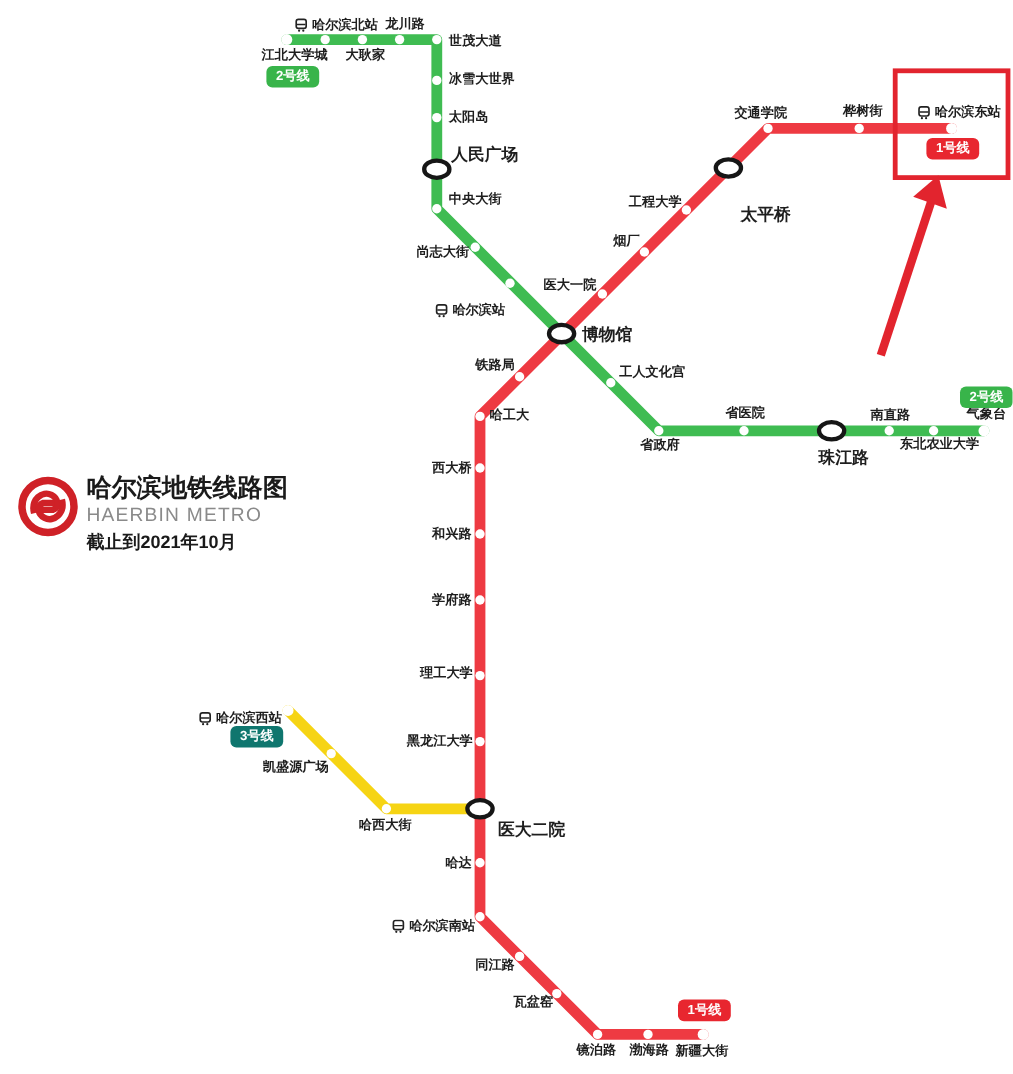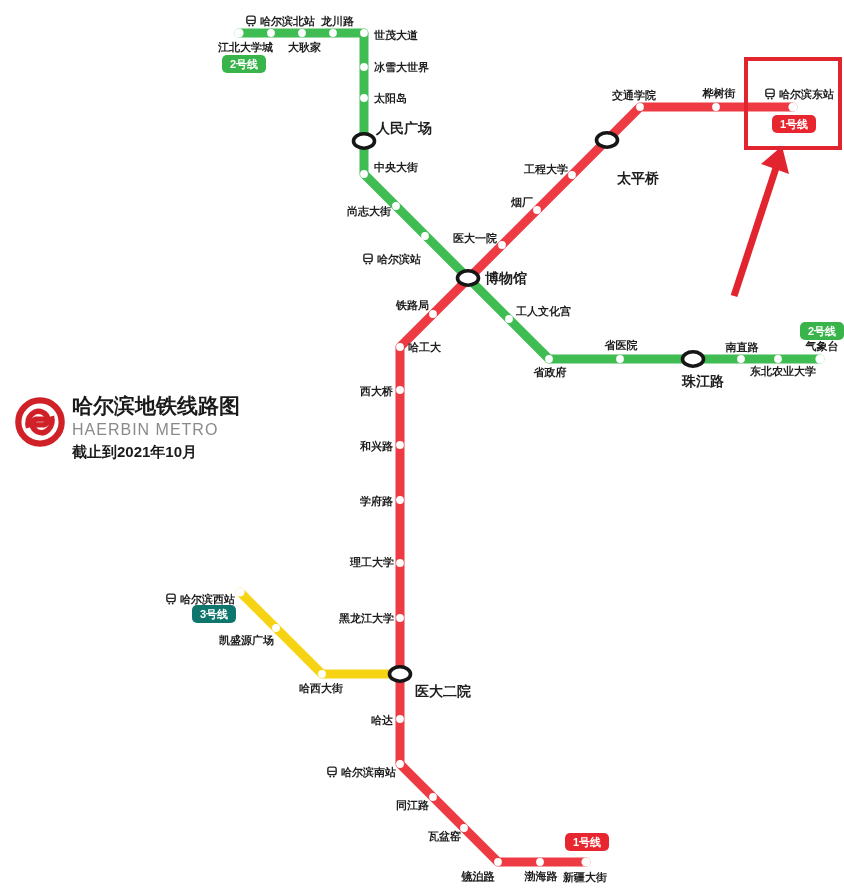--- a/index.html
+++ b/index.html
@@ -148,21 +148,21 @@
           <circle cx="8.4" cy="11.4" r="1" fill="#222"></circle>
         </svg>
         <span>哈尔滨南站</span>
       </div>
       <div class="station-label" style="left: 429px; top: 805px; transform: translate(-100%, -50%);">
         <span>同江路</span>
       </div>
       <div class="station-label" style="left: 461px; top: 836px; transform: translate(-100%, -50%);">
         <span>瓦盆窑</span>
       </div>
-      <div class="station-label" style="left: 478px; top: 876px; transform: translate(-50%, -50%); text-decoration: underline;">
+      <div class="station-label" style="left: 497px; top: 876px; transform: translate(-50%, -50%);">
         <span>镜泊路</span>
       </div>
       <div class="station-label" style="left: 541px; top: 876px; transform: translate(-50%, -50%);">
         <span>渤海路</span>
       </div>
       <div class="station-label" style="left: 585px; top: 877px; transform: translate(-50%, -50%);">
         <span>新疆大街</span>
       </div>
       <div class="station-label" style="left: 218px; top: 47px; transform: translate(0px, -50%);">
         <span>江北大学城</span>

